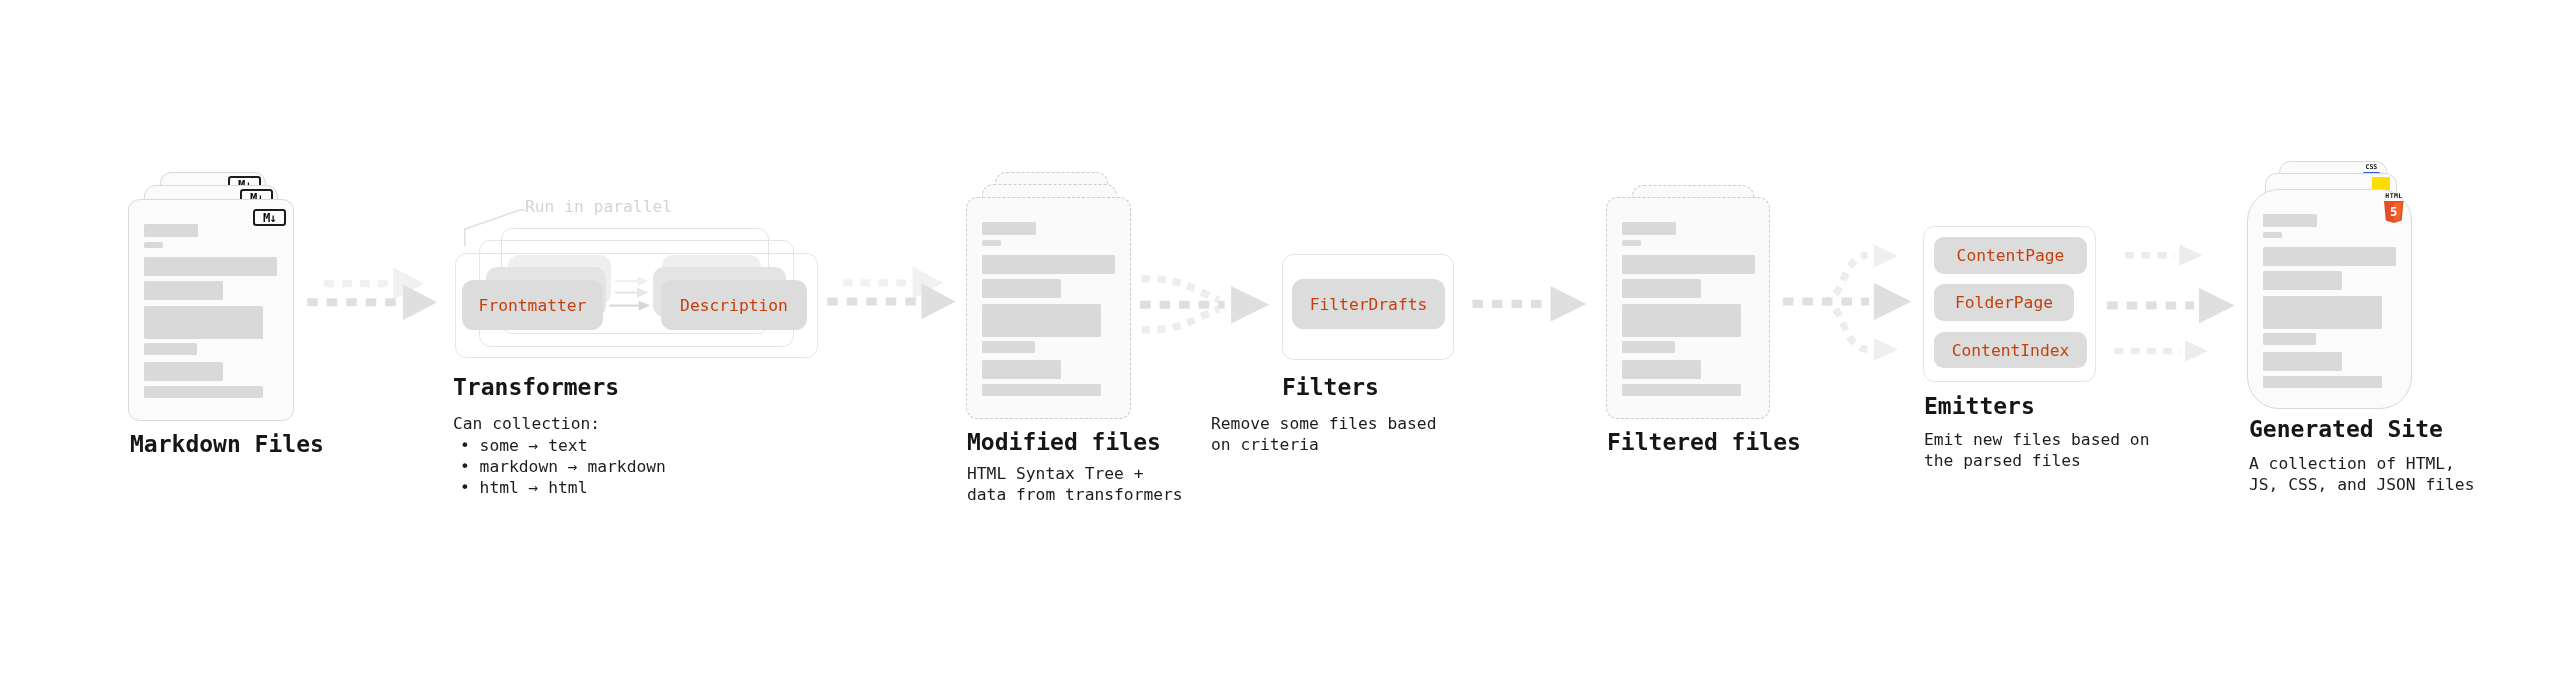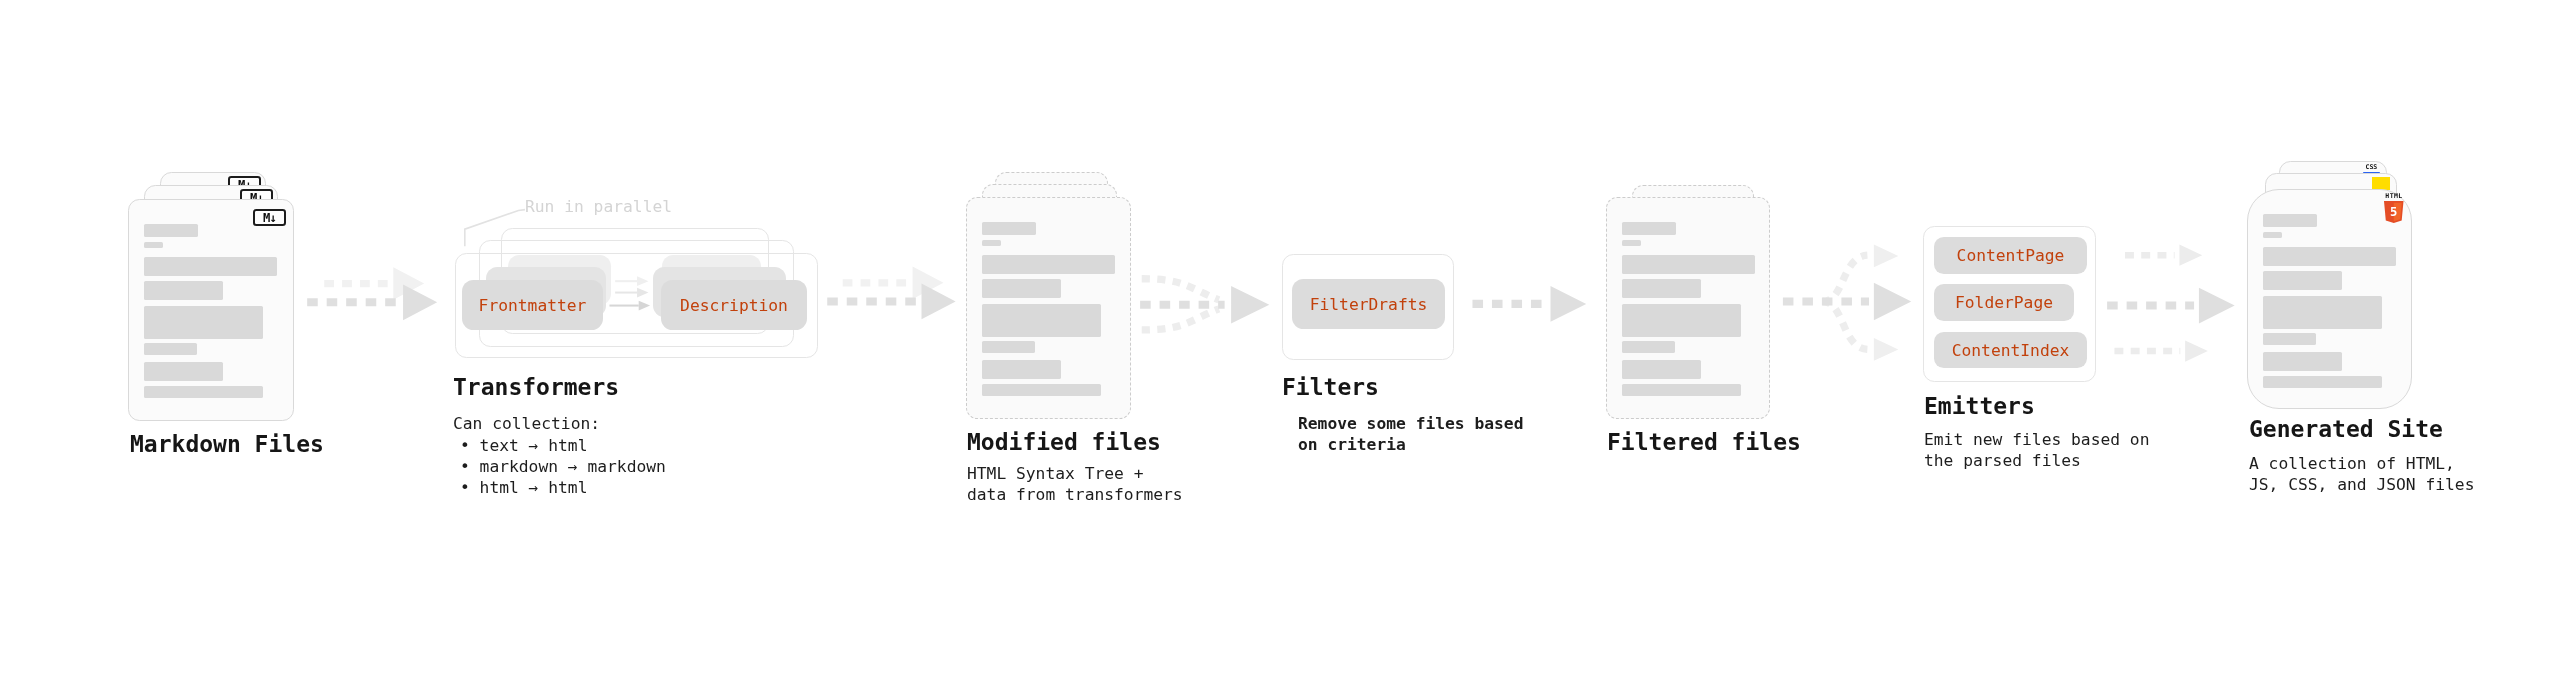--- a/index.html
+++ b/index.html
@@ -93,21 +93,21 @@
 
     <div class="shadow-box shadow-back" style="left:662px;top:255px;width:99px;height:50px;"></div>
     <div class="shadow-box shadow-mid" style="left:653px;top:267px;width:133px;height:50px;"></div>
     <div class="gray-box" style="left:661px;top:280px;width:146px;height:50px;">
       <span>Description</span>
     </div>
 
     <div class="stage-title" style="left:453px;top:375px;">Transformers</div>
     <div class="stage-sub" style="left:453px;top:413px;">Can collection:</div>
     <div class="stage-sub" style="left:460px;top:435px;">
-      <div>• text → html</div>
+      <div>• some → text</div>
       <div>• markdown → markdown</div>
       <div>• html → html</div>
     </div>
   </div>
 
   <div>
     <div class="file-card dashed" style="left:995px;top:172px;width:113px;height:73px;"></div>
     <div class="file-card dashed" style="left:982px;top:184px;width:135px;height:81px;"></div>
     <div class="file-card dashed" style="left:966px;top:197px;width:165px;height:222px;">
       <div class="bar b1"></div>
@@ -125,21 +125,21 @@
       <div>data from transformers</div>
     </div>
   </div>
 
   <div>
     <div class="outline-box" style="left:1282px;top:254px;width:172px;height:106px;"></div>
     <div class="gray-box" style="left:1292px;top:279px;width:153px;height:50px;">
       <span>FilterDrafts</span>
     </div>
     <div class="stage-title" style="left:1282px;top:375px;">Filters</div>
-    <div class="stage-sub" style="left:1298px;top:413px;font-weight:bold;">
+    <div class="stage-sub" style="left:1211px;top:413px;">
       <div>Remove some files based</div>
       <div>on criteria</div>
     </div>
   </div>
 
   <div>
     <div class="file-card dashed" style="left:1632px;top:185px;width:122px;height:73px;"></div>
     <div class="file-card dashed" style="left:1606px;top:197px;width:164px;height:222px;">
       <div class="bar b1"></div>
       <div class="bar b2"></div>

